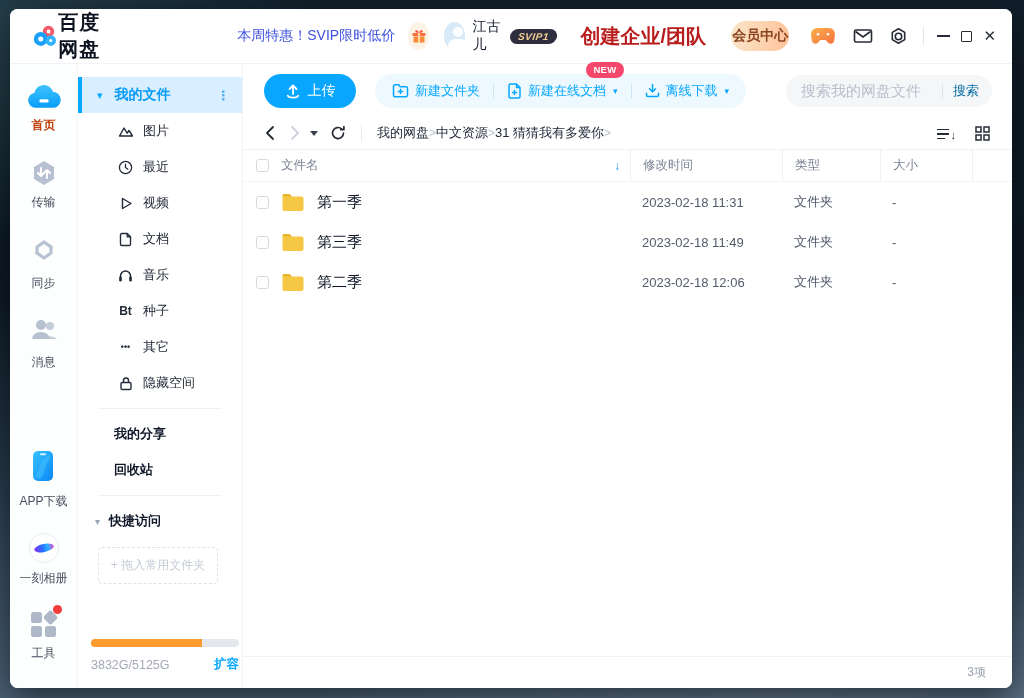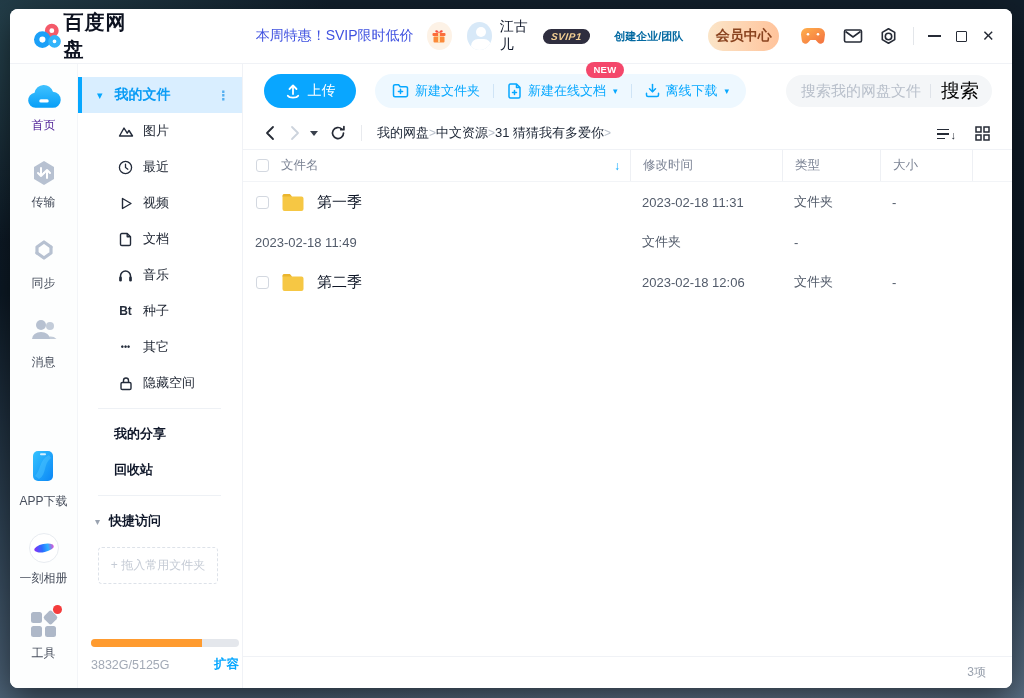--- a/index.html
+++ b/index.html
@@ -22,38 +22,38 @@
   .titlebar { flex:0 0 48px; display:flex; align-items:center; padding:0 14px 0 23px; border-bottom:1px solid #f0f2f6; background:#fff; }
   .logo { display:flex; align-items:center; gap:0; }
   .app-name { font-size:20px; font-weight:bold; color:#0d1220; letter-spacing:1px; }
   .promo { margin-left:117px; font-size:14px; color:#3f51e0; cursor:pointer; white-space:nowrap; }
   .gift-wrap { margin-left:13px; width:28px; height:28px; border-radius:50%; background:#fdf2e6; display:flex; align-items:center; justify-content:center; }
   .avatar { margin-left:15px; width:28px; height:28px; border-radius:50%; background:#d8e9f8; position:relative; overflow:hidden; }
   .avatar::before { content:""; position:absolute; left:9px; top:5px; width:10px; height:10px; border-radius:50%; background:#fff; }
   .avatar::after { content:""; position:absolute; left:4px; top:17px; width:20px; height:14px; border-radius:10px; background:#fff; }
   .username { margin-left:8px; font-size:14px; color:#10182a; }
   .svip-badge { margin-left:6px; background:#2f2e3f; color:#f3cf93; font-size:10px; font-weight:bold; font-style:italic; padding:2px 8px; border-radius:8px; transform:skewX(-6deg); letter-spacing:.5px; }
-  .create-team { margin-left:24px; font-size:11px; font-weight:bold; color:#0369a1; cursor:pointer; white-space:nowrap; }
+  .create-team { margin-left:24px; font-size:20px; font-weight:bold; color:#b91c1c; cursor:pointer; white-space:nowrap; }
   .vip-btn { margin-left:25px; width:79px; height:30px; border-radius:15px; border:none; background:linear-gradient(90deg,#fbe5c8 0%,#ffc39b 100%); color:#8a4420; font-size:14px; font-weight:bold; cursor:pointer; }
   .tb-icon { display:flex; align-items:center; justify-content:center; cursor:pointer; }
   .game-icon { margin-left:21px; }
   .mail-icon { margin-left:17px; }
   .gear-icon { margin-left:16px; }
   .tb-divider { margin-left:15px; width:1px; height:18px; background:#e3e6ea; }
   .win-ctrl { display:flex; align-items:center; justify-content:center; width:22px; height:22px; cursor:pointer; }
   .win-min { margin-left:11px; } .win-min i { display:block; width:13px; height:2px; background:#262b36; }
   .win-max { margin-left:7px; } .win-max i { display:block; width:11px; height:11px; border:1.5px solid #262b36; border-radius:1px; }
   .win-close { margin-left:7px; font-size:15px; color:#262b36; }
   
   .app-body { flex:1; display:flex; min-height:0; }
   
   .nav-rail { flex:0 0 68px; background:#fdfefe; border-right:1px solid #f3f5f8; display:flex; flex-direction:column; align-items:center; }
   .rail-item { display:flex; flex-direction:column; align-items:center; gap:7px; cursor:pointer; }
   .rail-item .lbl { font-size:12px; color:#474e5c; }
-  .rail-item.active .lbl { color:#4c1d95; font-weight:normal; }
+  .rail-item.active .lbl { color:#c2410c; font-weight:bold; }
   .ri-1 { margin-top:19px; } .ri-2 { margin-top:25px; } .ri-3 { margin-top:25px; } .ri-4 { margin-top:25px; }
   .ri-5 { margin-top:auto; } .ri-6 { margin-top:23px; } .ri-7 { margin-top:23px; margin-bottom:26px; }
   .hex-wrap { position:relative; width:28px; height:28px; }
   .album-circle { width:30px; height:30px; border-radius:50%; background:#fff; border:1px solid #e8ecf1; display:flex; align-items:center; justify-content:center; }
   .album-lens { width:20px; height:8px; border-radius:50%; transform:rotate(-12deg); background:linear-gradient(90deg,#8a2ff7 0%,#2b6bff 40%,#2bb0ff 70%,#e34fd4 100%); }
   .tools-grid { position:relative; width:28px; height:28px; }
   .tools-grid b { position:absolute; width:11px; height:11px; border-radius:2.5px; background:#aeb8c8; }
   .tg1 { left:1px; top:2px; } .tg2 { right:2px; top:2px; transform:rotate(45deg); } .tg3 { left:1px; bottom:1px; } .tg4 { right:2px; bottom:1px; }
   .tools-dot { position:absolute; right:-4px; top:-5px; width:9px; height:9px; border-radius:50%; background:#f43c3c; }
   
@@ -84,21 +84,21 @@
   .upload-btn { width:92px; height:34px; border:none; border-radius:17px; background:#09a6ff; color:#fff; font-size:14px; display:flex; align-items:center; justify-content:center; gap:7px; cursor:pointer; }
   .tool-group { margin-left:19px; height:34px; background:#eef8ff; border-radius:17px; display:flex; align-items:center; padding:0 17px; }
   .tg-item { display:flex; align-items:center; gap:6px; color:#06a7ff; font-size:13px; cursor:pointer; position:relative; }
   .tg-item .drop { font-size:9px; margin-left:1px; }
   .tg-divider { width:1px; height:14px; background:#cfe4f6; margin:0 13px; }
   .new-badge { position:absolute; top:-20px; right:-6px; background:#f4476b; color:#fff; font-size:9.5px; font-weight:bold; padding:2.5px 7px; border-radius:9px; letter-spacing:.3px; }
   .search-box { margin-left:auto; width:206px; height:32px; background:#f4f6f8; border-radius:16px; display:flex; align-items:center; padding:0 13px 0 15px; }
   .search-box input { flex:1; min-width:0; border:none; outline:none; background:transparent; font-size:15px; color:#3a4250; font-family:inherit; }
   .search-box input::placeholder { color:#b9c0cb; }
   .search-divider { width:1px; height:14px; background:#dfe3e9; margin:0 10px 0 6px; }
-  .search-btn { font-size:19px; color:#000000; cursor:pointer; white-space:nowrap; }
+  .search-btn { font-size:13px; color:#0369a1; cursor:pointer; white-space:nowrap; }
   
   .crumb-row { flex:0 0 33px; display:flex; align-items:center; padding:0 22px; border-bottom:1px solid #f0f2f6; }
   .nav-btn { display:flex; align-items:center; cursor:pointer; }
   .fwd { margin-left:15px; }
   .caret-sm { margin-left:10px; width:0; height:0; border-left:4px solid transparent; border-right:4px solid transparent; border-top:5px solid #39404c; cursor:pointer; }
   .refresh { margin-left:12px; }
   .crumb-divider { width:1px; height:16px; background:#e8eaee; margin:0 15px; }
   .crumbs { display:flex; align-items:center; font-size:13px; color:#222b3a; }
   .crumbs .sep { color:#b9c0cb; font-size:12px; }
   .crumbs .ci { cursor:pointer; }
@@ -471,20 +471,28 @@
               <path d="M1.5 3 a2 2 0 0 1 2 -2 h5.2 l2.2 2.6 H1.5 Z" fill="#eab52e"></path>
             </svg>
           <span class="fname">第一季</span>
         </div>
         <div class="cell">2023-02-18 11:31</div>
         <div class="cell">文件夹</div>
         <div class="cell">-</div>
         <div></div>
       </div>
       <div class="file-row">
+        <div class="row-name">
+          <span class="cb"></span>
+          <svg width="24" height="19" viewBox="0 0 24 19">
+              <path d="M1.5 3 a2 2 0 0 1 2 -2 h5.2 l2.2 2.6 H20.5 a2 2 0 0 1 2 2 V16 a2 2 0 0 1 -2 2 H3.5 a2 2 0 0 1 -2 -2 Z" fill="#f6c744"></path>
+              <path d="M1.5 3 a2 2 0 0 1 2 -2 h5.2 l2.2 2.6 H1.5 Z" fill="#eab52e"></path>
+            </svg>
+          <span class="fname">第三季</span>
+        </div>
         <div class="cell">2023-02-18 11:49</div>
         <div class="cell">文件夹</div>
         <div class="cell">-</div>
         <div></div>
       </div>
       <div class="file-row">
         <div class="row-name">
           <span class="cb"></span>
           <svg width="24" height="19" viewBox="0 0 24 19">
               <path d="M1.5 3 a2 2 0 0 1 2 -2 h5.2 l2.2 2.6 H20.5 a2 2 0 0 1 2 2 V16 a2 2 0 0 1 -2 2 H3.5 a2 2 0 0 1 -2 -2 Z" fill="#f6c744"></path>

